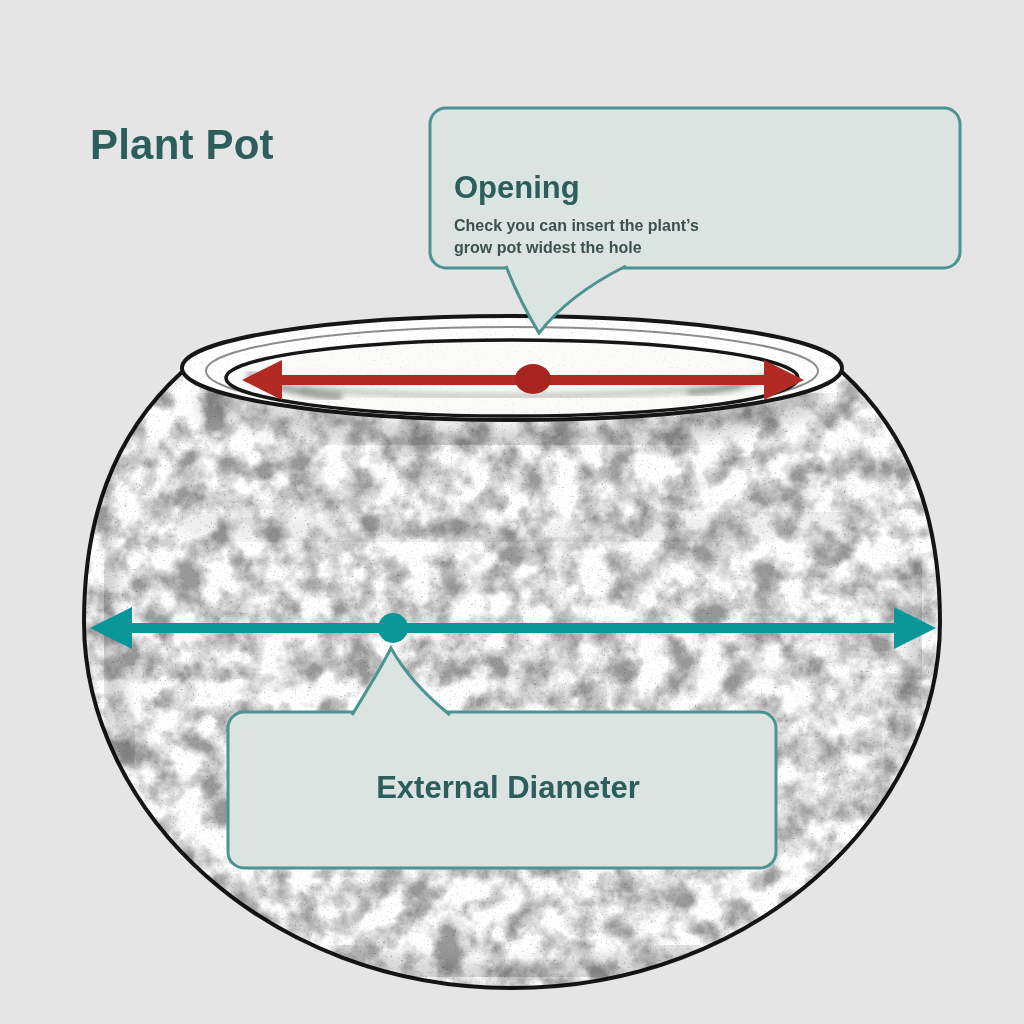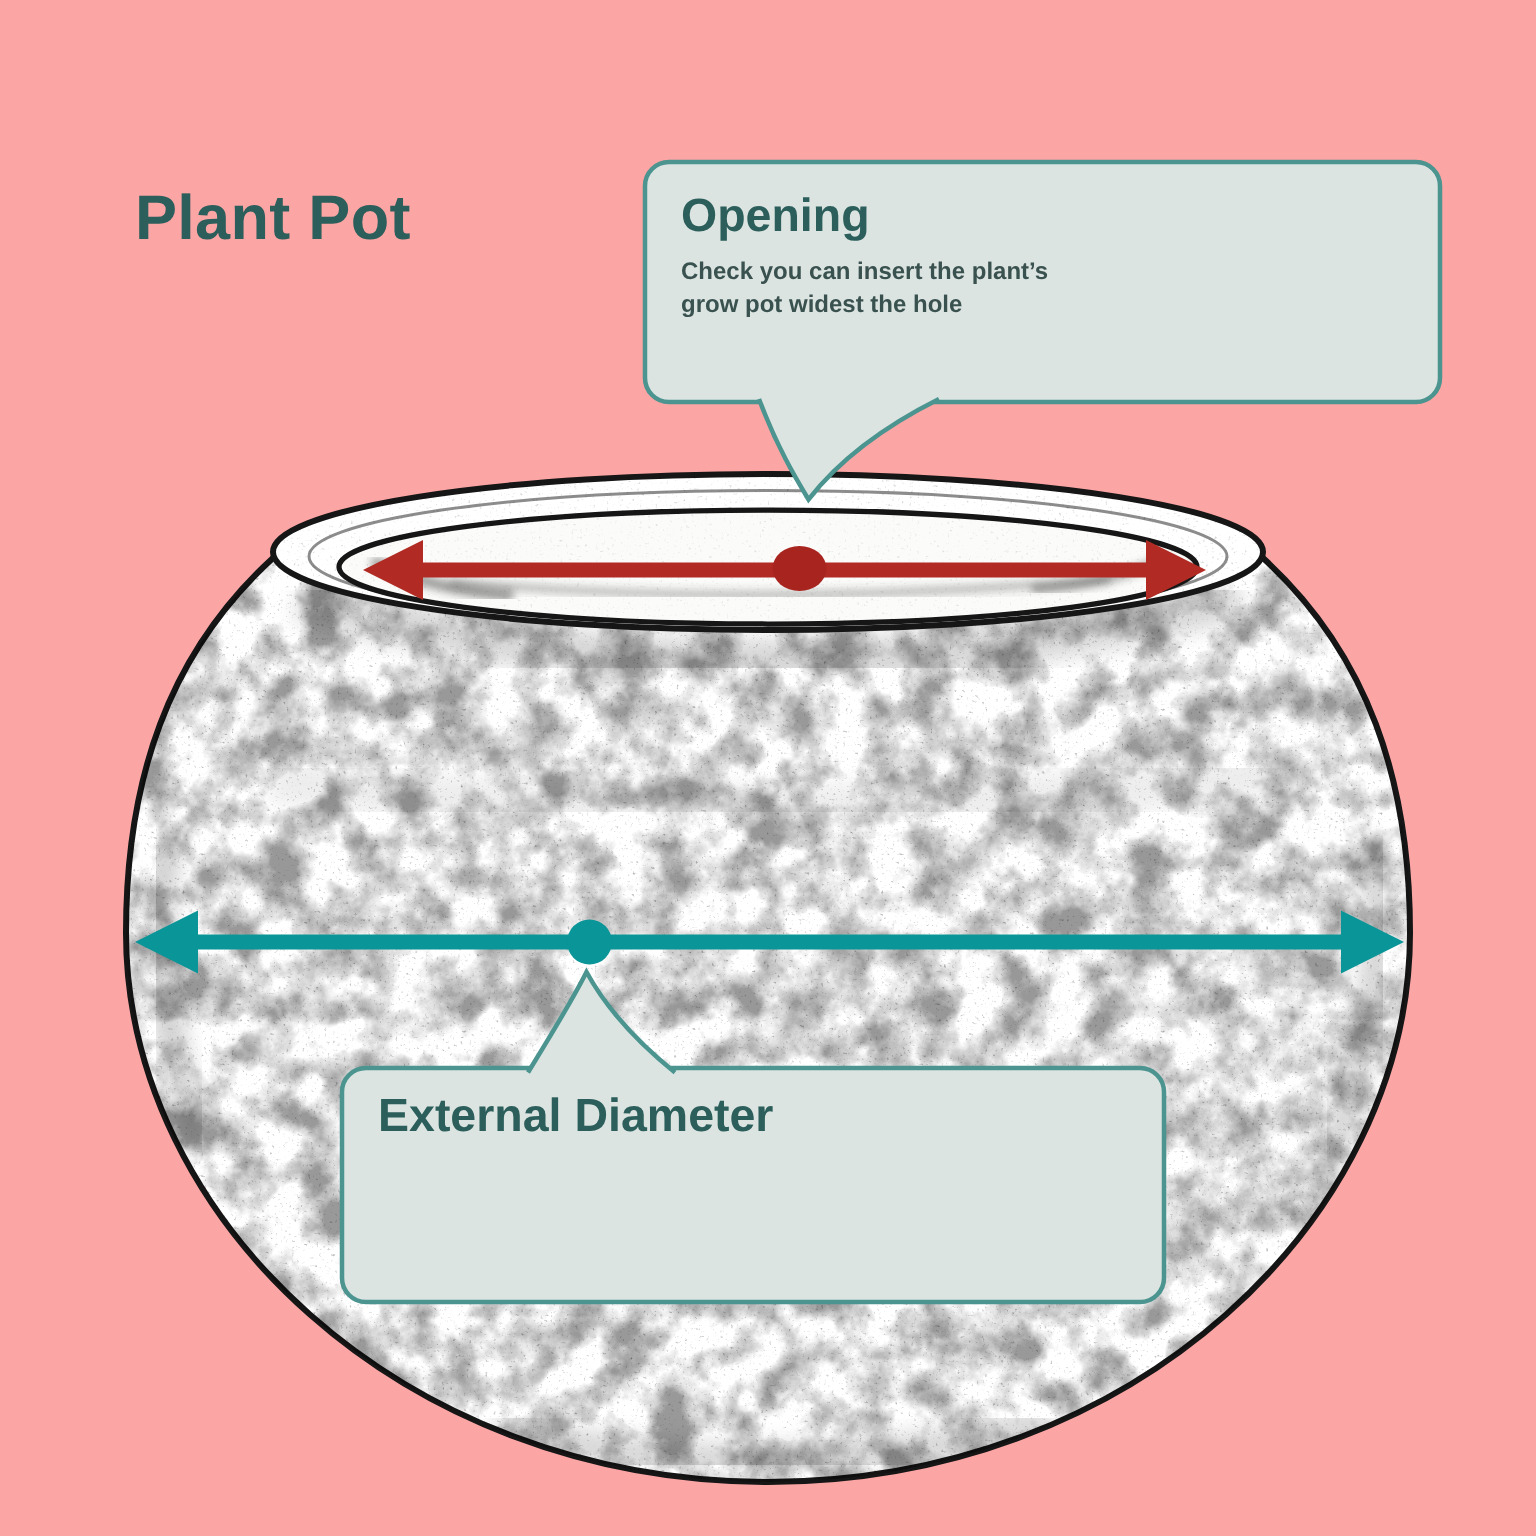--- a/index.html
+++ b/index.html
@@ -1,30 +1,30 @@
 <!DOCTYPE html>
 <html><head>
 <meta charset="utf-8">
 <style>
   html,body { margin:0; padding:0; background:#ffffff; }
   .stage {
-    position:relative; width:1024px; height:1024px; background:#fca5a5;
+    position:relative; width:1024px; height:1024px; background:#e5e5e5;
     font-family:"Liberation Sans", sans-serif; overflow:hidden;
   }
   svg.diagram { position:absolute; left:0; top:0; width:1024px; height:1024px; }
 
   .page-title {
     position:absolute; left:90px; top:118px; z-index:4;
     font-size:42px; font-weight:700; color:#2d605c; 
     color:#2c5f5b; line-height:1.30; letter-spacing:0.2px;
   }
 
-  .callout-text { position:absolute; z-index:4; }
+  .callout-text { position:absolute; z-index:4;margin-top:44px; }
   .callout-text.opening { left:454px; top:126px; width:500px; }
-  .callout-text.external { left:252px; top:726px; width:512px; }
+  .callout-text.external { left:252px; top:726px; width:512px;text-align:center; }
   .callout-title { font-size:31px; font-weight:700; color:#2c5f5b; margin:0 0 9px 0; }
   .callout-body  { font-size:16px; font-weight:600; color:#3a524f; line-height:1.36; }
 
   
   .pot-line   { fill:#ffffff; stroke:#161616; stroke-width:4; }
   .pot-line-thin { fill:none; stroke:rgba(0,0,0,0.45); stroke-width:2; }
   .hole-fill  { fill:#fbfbf9; stroke:#161616; stroke-width:3.5; }
   .callout-shape { fill:#dce4e1; stroke:#4b948f; stroke-width:3; }
   .arrow-red  { stroke:#b12b24; }
   .arrow-red-head { fill:#b12b24; }

